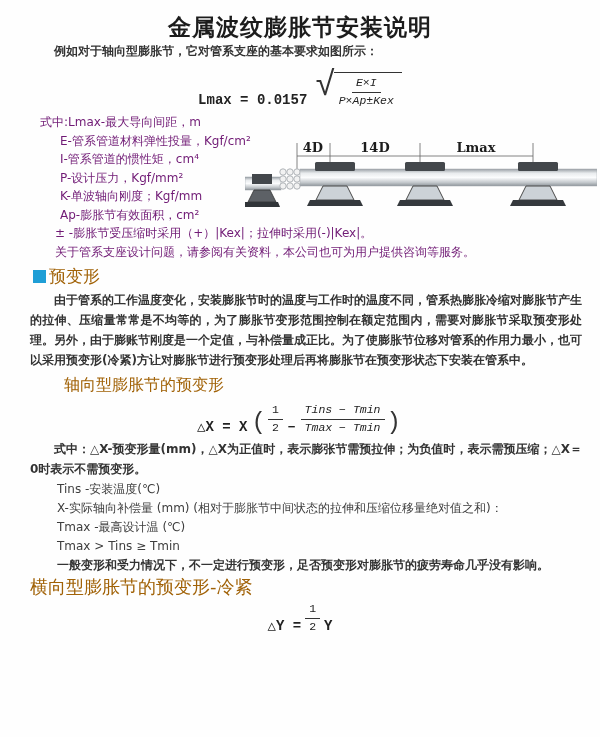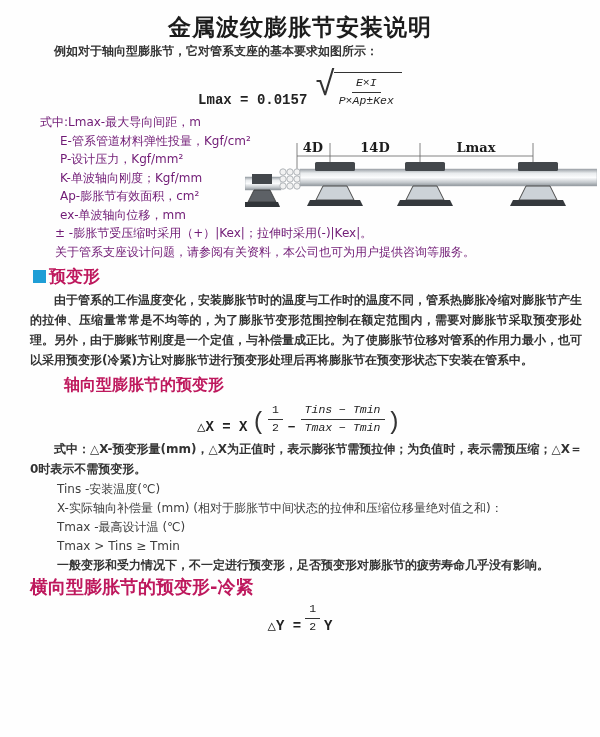--- a/index.html
+++ b/index.html
@@ -42,21 +42,21 @@
   .formula3 { height:30px; margin-top:6px; font-size:13px; }
   .formula3 .vfrac { margin:0 4px; }
   
   .defs-wrap { position:relative; margin-top:5px; }
   .defs { list-style:none; margin:0; padding:0 0 0 40px; font-size:12px; line-height:18.5px; color:#701a75; }
   .defs li.d1 { padding-left:20px; }
   .defs li.d2 { padding-left:15px; }
   .diagram { position:absolute; left:245px; top:26px; }
   .dim-label { font-family:"DejaVu Serif", serif; font-weight:bold; font-size:13px; fill:#1c1c1c; }
   
-  .h-sec { color:#be185d; font-weight:bold; }
+  .h-sec { color:#a16207; font-weight:normal; }
   .h-predeform { margin:5px 0 0 33px; font-size:17px; line-height:21px; }
   .h-axial { margin:5px 0 0 64px; font-size:16px; line-height:20px; }
   .h-lateral { margin:1px 0 0 30px; font-size:18px; line-height:22px; }
   .p-predeform { margin:3px 18px 0 30px; line-height:20px; }
   .p-shizhong { margin:4px 18px 0 30px; line-height:20px; }
   .lines { list-style:none; margin:1px 18px 0 30px; padding:0; font-size:12px; line-height:19px; color:#3d3d3d; }
   .lines li { padding-left:27px; }
   .lines li.last { font-weight:600; color:#333; }
 </style>
 </head>
@@ -79,24 +79,24 @@
           <span class="den">P×Ap±Kex</span>
         </span>
       </span>
     </span>
   </div>
 
   <div class="defs-wrap">
     <ul class="defs">
       <li>式中:Lmax-最大导向间距，m</li>
       <li class="d1">E-管系管道材料弹性投量，Kgf/cm²</li>
+      <li class="d1">I-管系管道的惯性矩，cm⁴</li>
       <li class="d1">P-设计压力，Kgf/mm²</li>
       <li class="d1">K-单波轴向刚度；Kgf/mm</li>
       <li class="d1">Ap-膨胀节有效面积，cm²</li>
-      <li class="d1">ex-单波轴向位移，mm</li>
       <li class="d2">± -膨胀节受压缩时采用（+）|Kex|；拉伸时采用(-)|Kex|。</li>
       <li class="d2">关于管系支座设计问题，请参阅有关资料，本公司也可为用户提供咨询等服务。</li>
     </ul>
 
     <svg class="diagram" width="352" height="97" viewBox="0 0 352 97">
       <defs>
         <linearGradient id="pg" x1="0" y1="0" x2="0" y2="1">
           <stop offset="0" stop-color="#9aa0a6"></stop>
           <stop offset="0.25" stop-color="#e9ecee"></stop>
           <stop offset="0.5" stop-color="#fbfcfd"></stop>

